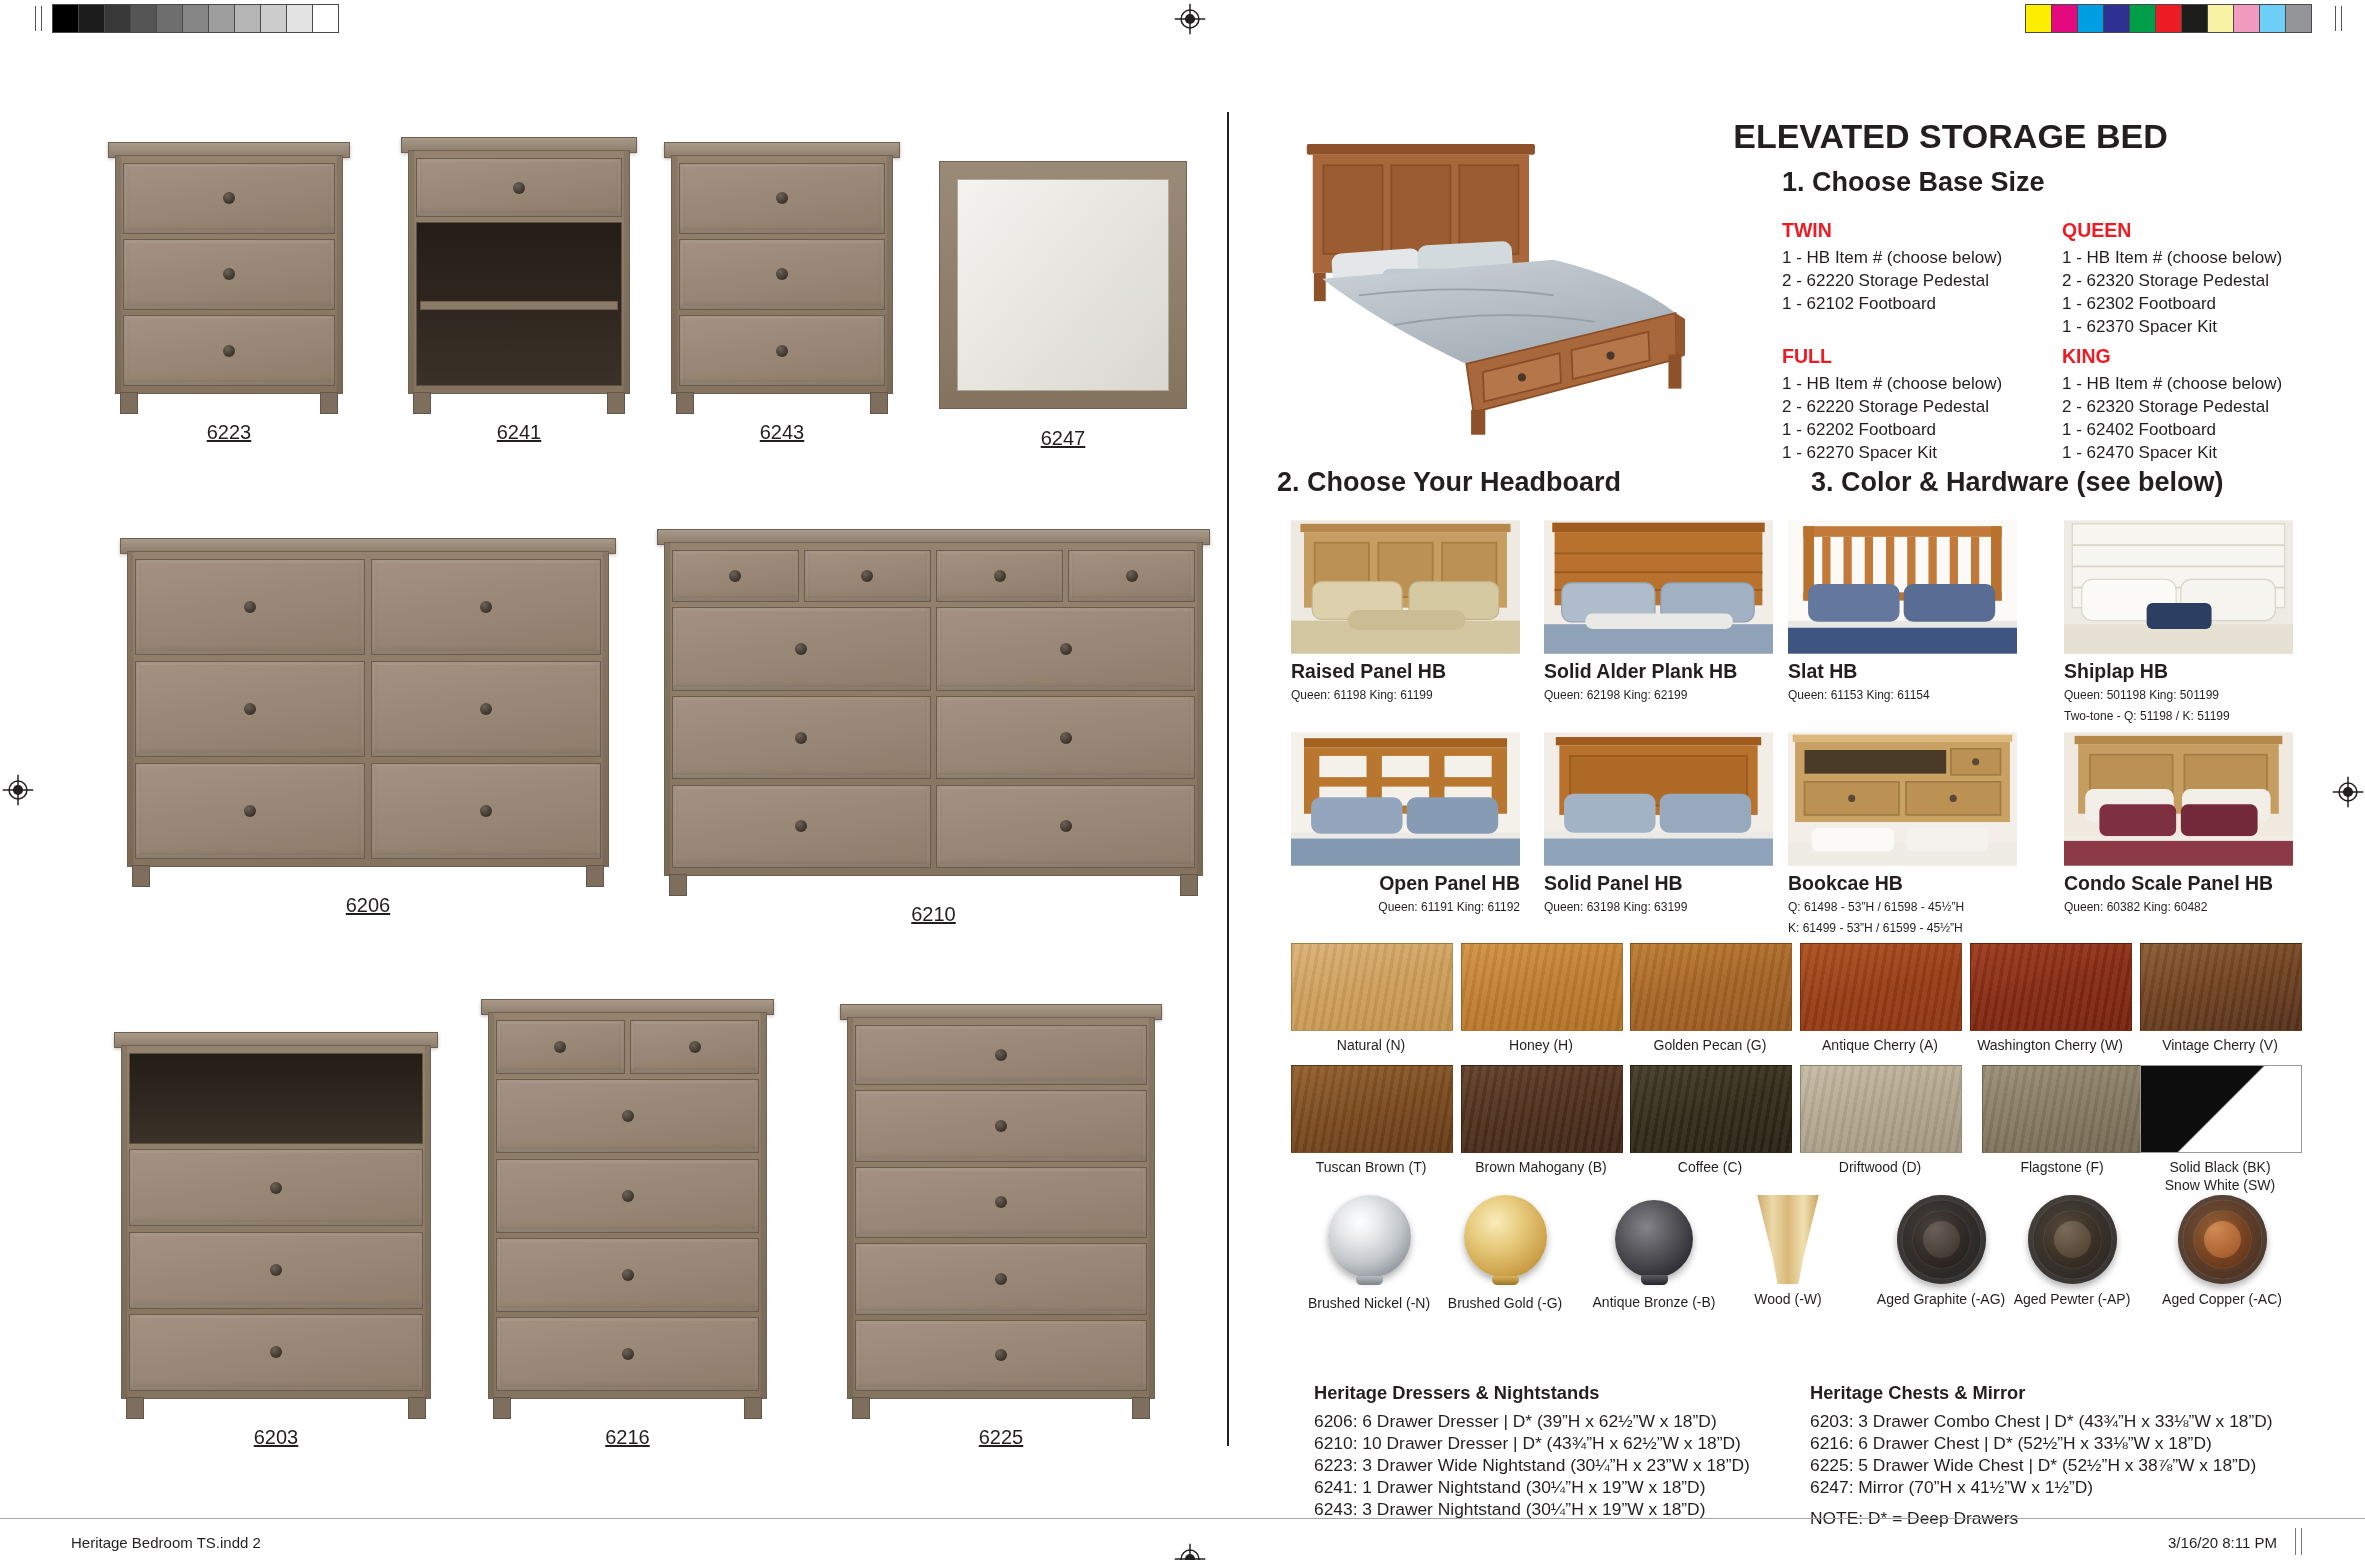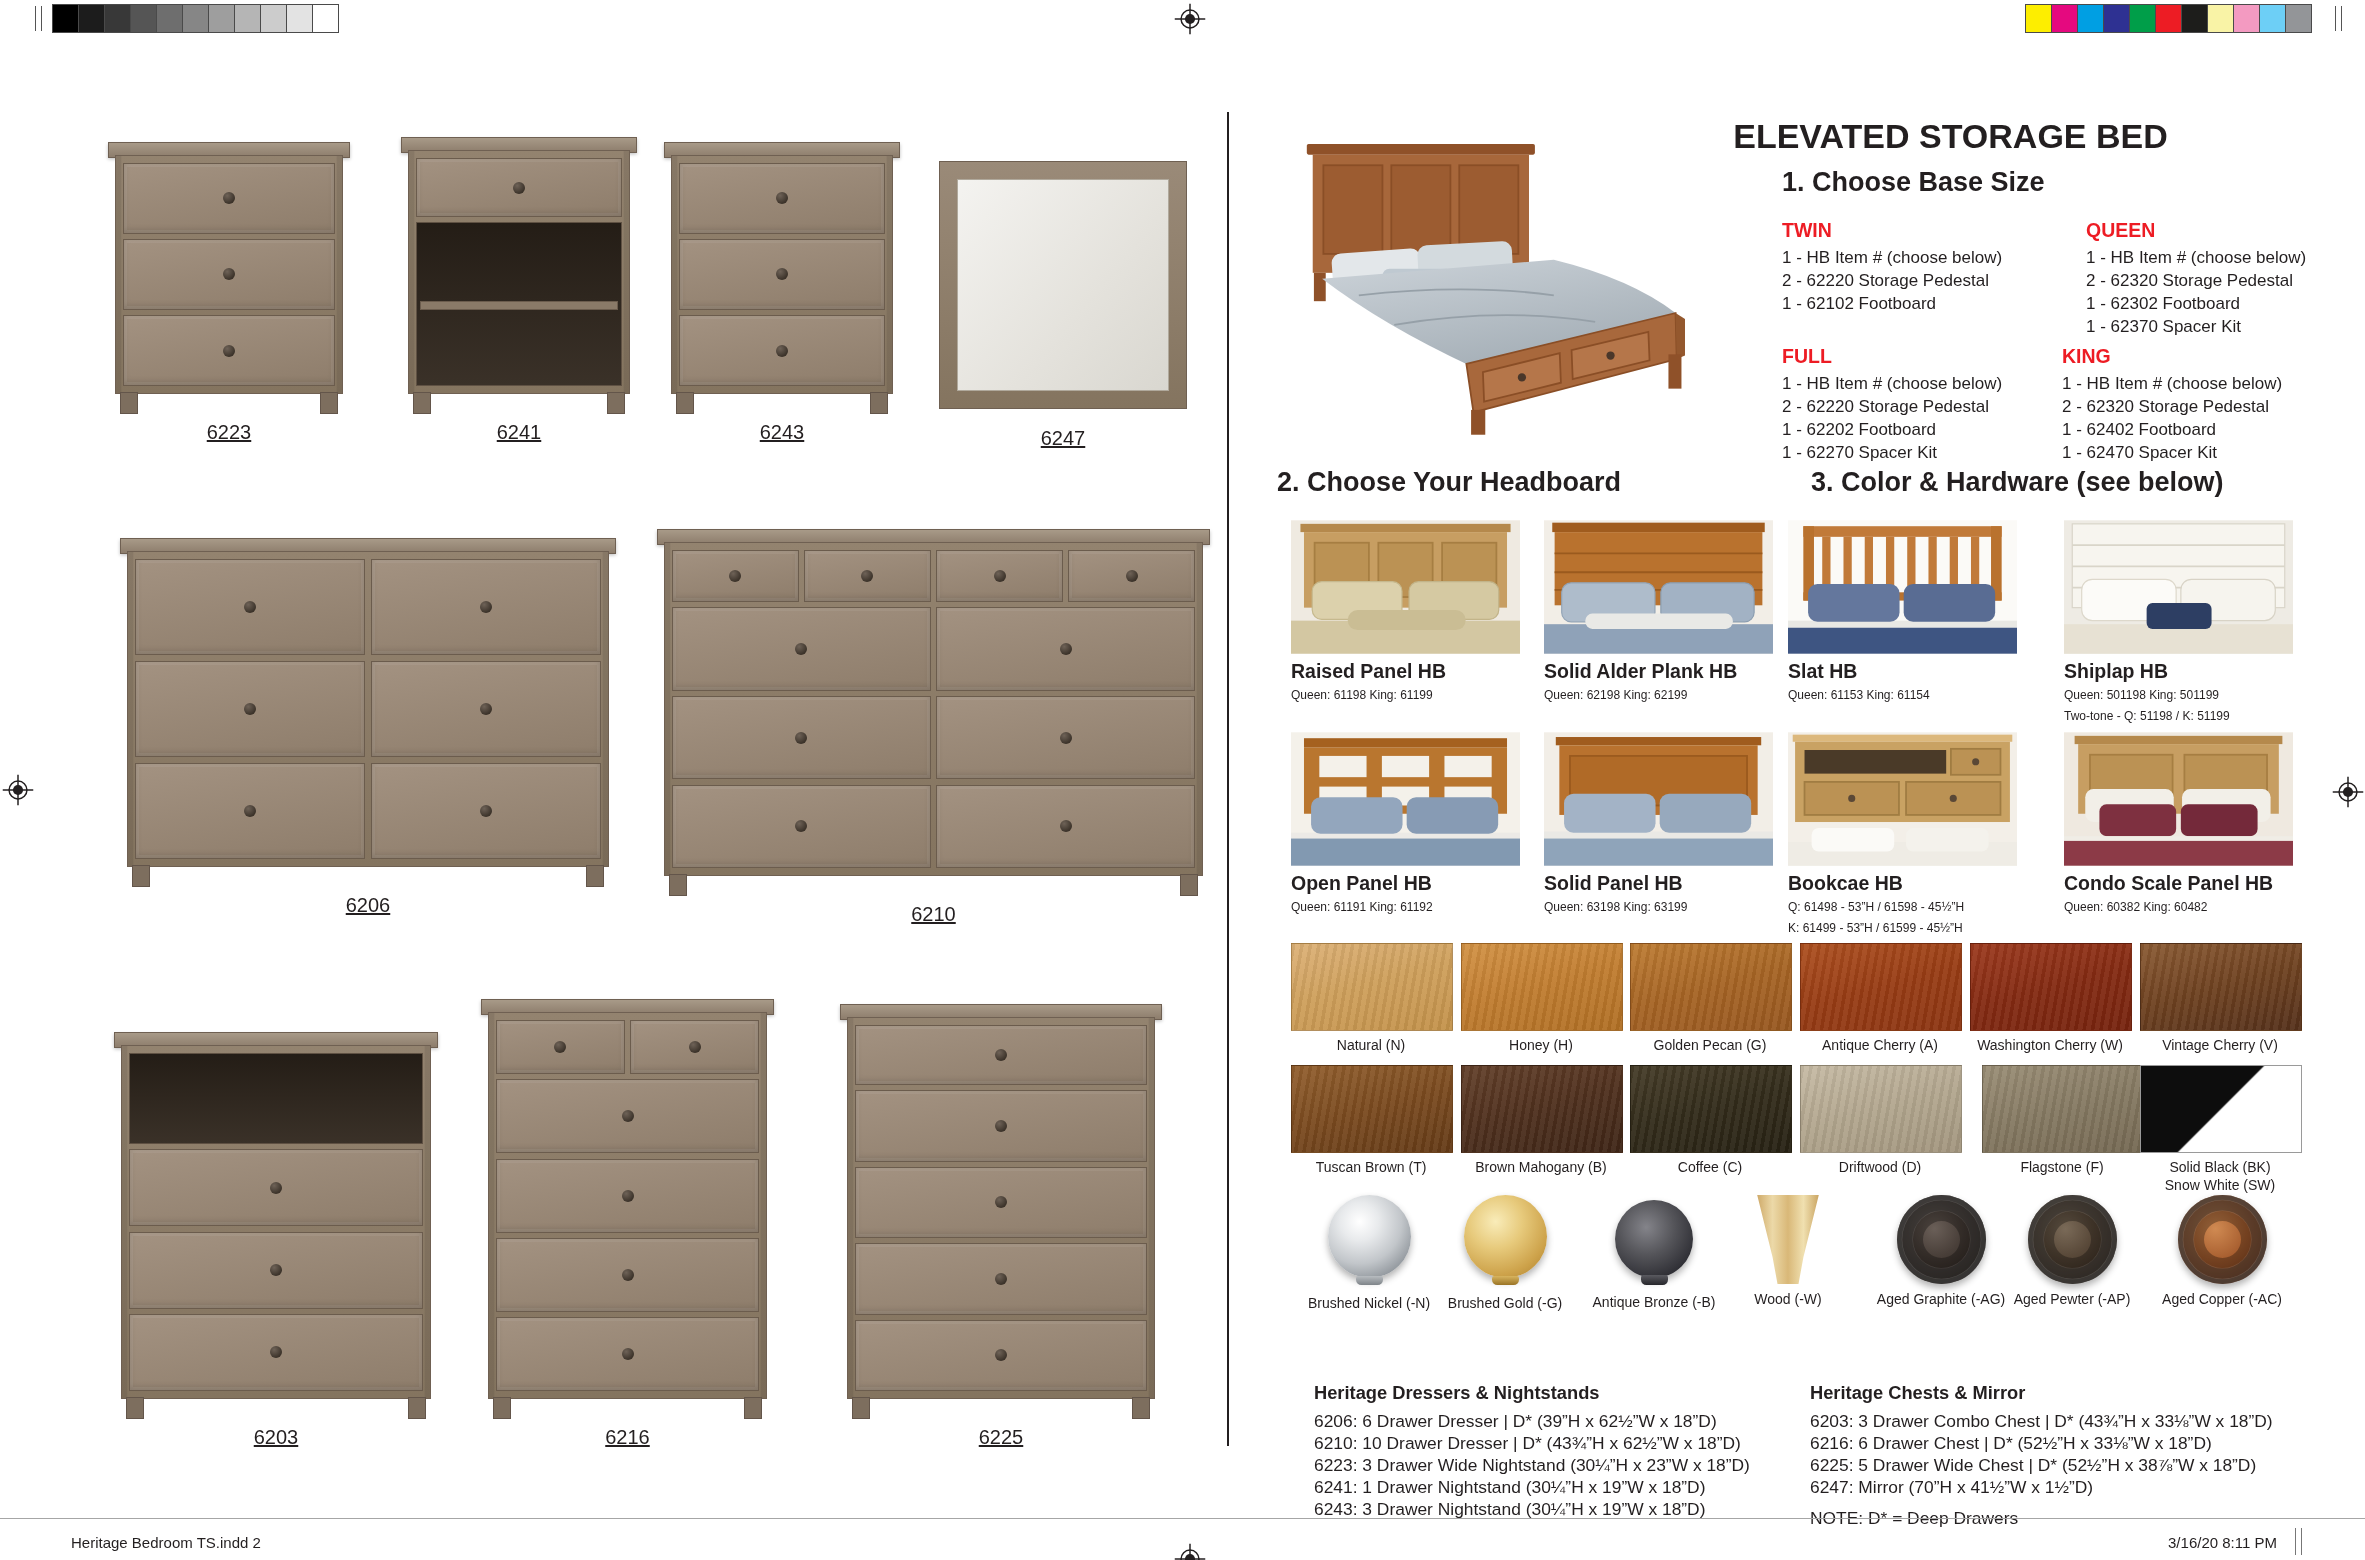--- a/index.html
+++ b/index.html
@@ -312,21 +312,21 @@
 
     <div class="abs title" style="left:1720px;top:117px;width:461px;">ELEVATED STORAGE BED</div>
     <div class="abs step-h" style="left:1782px;top:167px;">1. Choose Base Size</div>
 
     <div class="size-block" style="left:1782px;top:219px;">
       <div class="size-name">TWIN</div>
       <div class="size-line">1 - HB Item # (choose below)</div>
       <div class="size-line">2 - 62220 Storage Pedestal</div>
       <div class="size-line">1 - 62102 Footboard</div>
     </div>
-    <div class="size-block" style="left:2062px;top:219px;margin-left:24px;">
+    <div class="size-block" style="left:2062px;top:219px;">
       <div class="size-name">QUEEN</div>
       <div class="size-line">1 - HB Item # (choose below)</div>
       <div class="size-line">2 - 62320 Storage Pedestal</div>
       <div class="size-line">1 - 62302 Footboard</div>
       <div class="size-line">1 - 62370 Spacer Kit</div>
     </div>
     <div class="size-block" style="left:1782px;top:345px;">
       <div class="size-name">FULL</div>
       <div class="size-line">1 - HB Item # (choose below)</div>
       <div class="size-line">2 - 62220 Storage Pedestal</div>
@@ -420,21 +420,21 @@
           <rect x="30" y="100" width="160" height="70" rx="18" fill="#fcfbf8" stroke="#ddd8cb" stroke-width="2"></rect>
           <rect x="198" y="100" width="160" height="70" rx="18" fill="#f6f4ee" stroke="#d8d3c6" stroke-width="2"></rect>
           <rect x="140" y="140" width="110" height="44" rx="10" fill="#2d3e63"></rect>
           </svg>
       </div>
       <div class="hb-name">Shiplap HB</div>
       <div class="hb-nums">Queen: 501198  King: 501199</div>
       <div class="hb-nums" style="margin-top:0;">Two-tone - Q: 51198 / K: 51199</div>
     </div>
 
-    <div class="hb-cell" style="left:1291px;top:732px;">
+    <div class="hb-cell" style="left:1291px;top:732px;text-align:right;">
       <div class="hb-photo">
         <svg width="229" height="134" viewBox="0 0 388 226">
             <rect width="388" height="226" fill="#f4f1ea"></rect>
           <rect x="22" y="10" width="344" height="16" fill="#a5611f"></rect>
           <rect x="22" y="26" width="344" height="112" fill="#b9762f"></rect>
           <rect x="48" y="40" width="80" height="36" fill="#f4f1ea"></rect>
             <rect x="154" y="40" width="80" height="36" fill="#f4f1ea"></rect>
             <rect x="260" y="40" width="80" height="36" fill="#f4f1ea"></rect>
           <rect x="48" y="92" width="80" height="32" fill="#f4f1ea"></rect>
             <rect x="154" y="92" width="80" height="32" fill="#f4f1ea"></rect>

